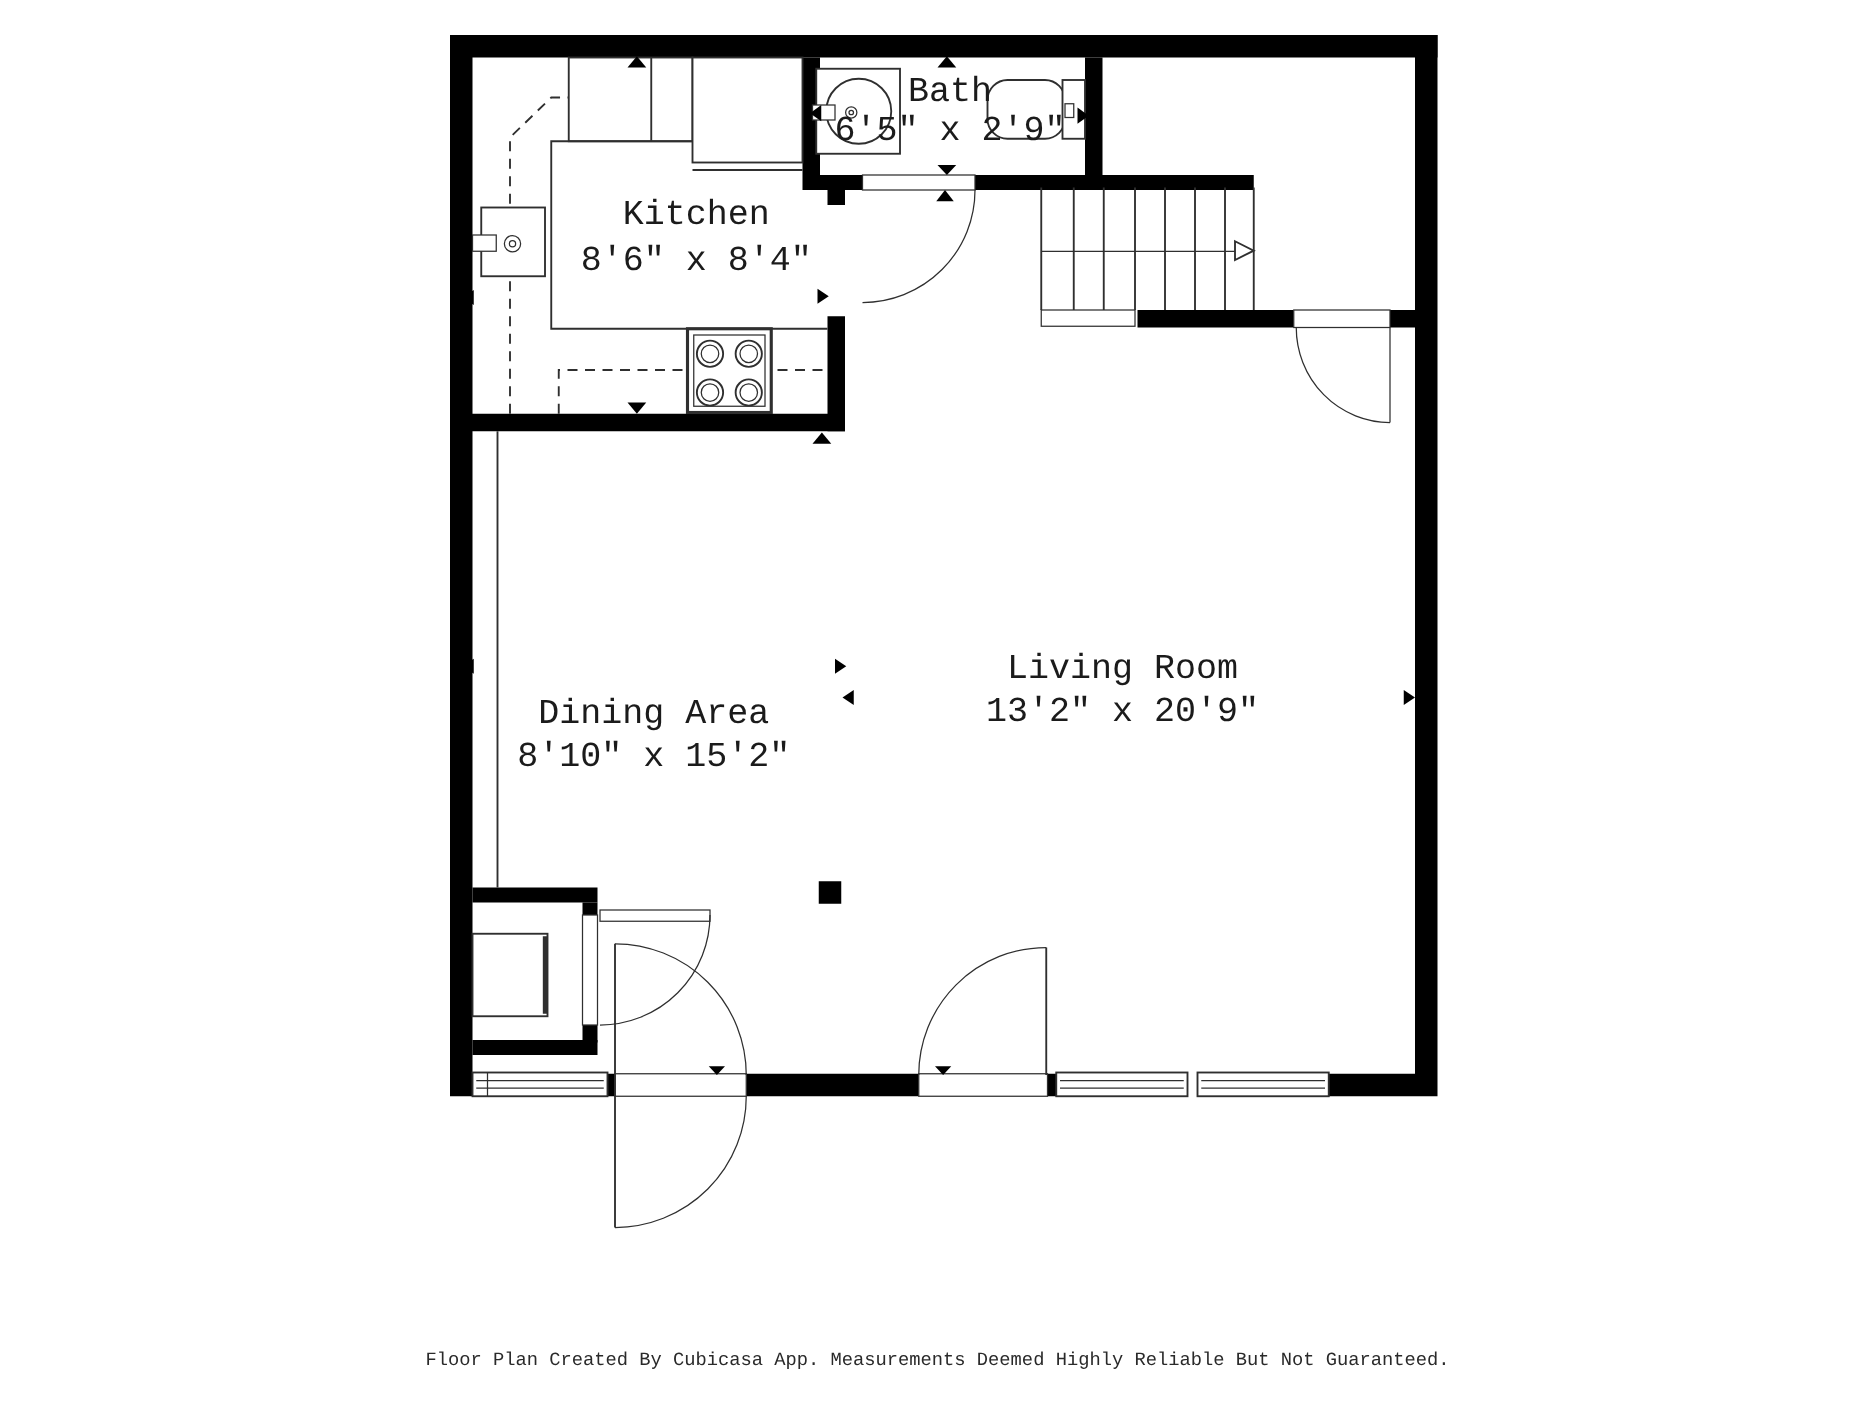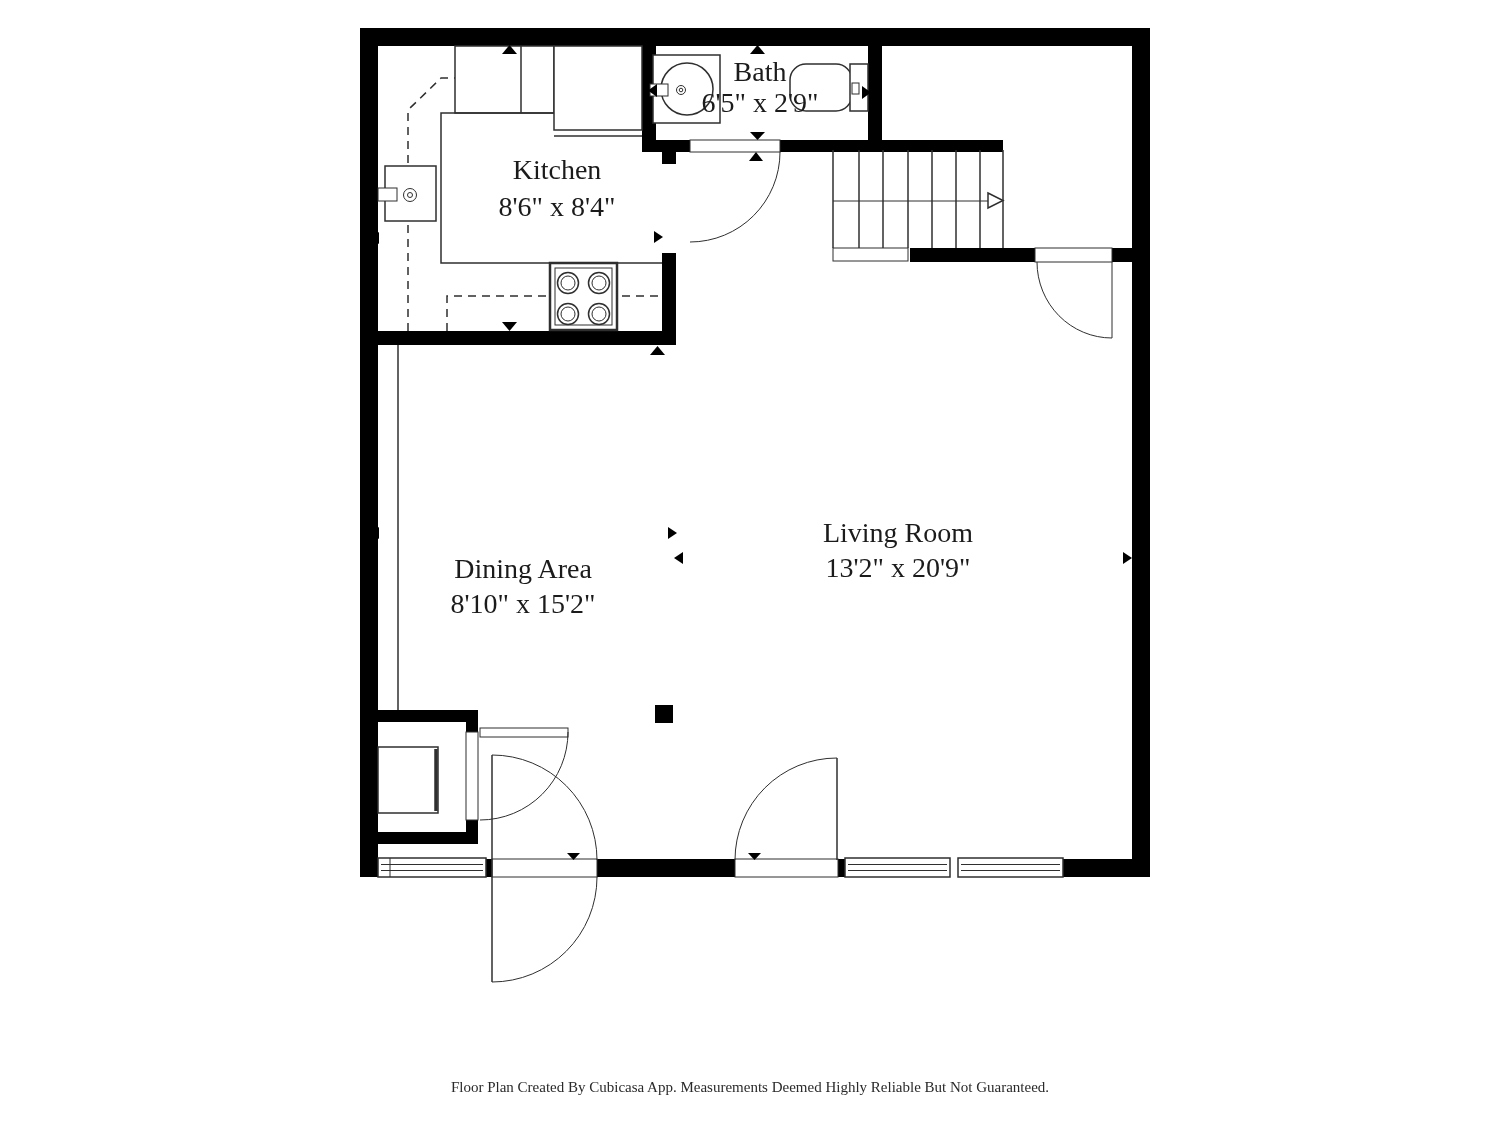--- a/index.html
+++ b/index.html
@@ -1,17 +1,17 @@
 <!DOCTYPE html>
 <html><head>
 <meta charset="utf-8">
 <style>
   html,body{margin:0;padding:0;background:#ffffff;}
   .page{position:relative;width:1500px;height:1125px;background:#ffffff;overflow:hidden;
-        font-family:Liberation Serif, serif;}
+        font-family:Liberation Mono, monospace;}
   svg{position:absolute;left:0;top:0;}
   .wall{fill:#000000;stroke:none;}
   .thin{stroke:#2f2f2f;stroke-width:1.5;fill:none;}
   .thin1{stroke:#2f2f2f;stroke-width:1;fill:none;}
   .whitefill{fill:#ffffff;}
   .dashed{stroke:#2f2f2f;stroke-width:1.5;fill:none;stroke-dasharray:8 6;}
   .marker{fill:#000000;stroke:none;}
   .roomname{font-size:28px;fill:#1b1b1b;text-anchor:middle;}
   .roomdims{font-size:28px;fill:#1b1b1b;text-anchor:middle;}
   .footer{font-size:15px;fill:#2a2a2a;text-anchor:middle;}

